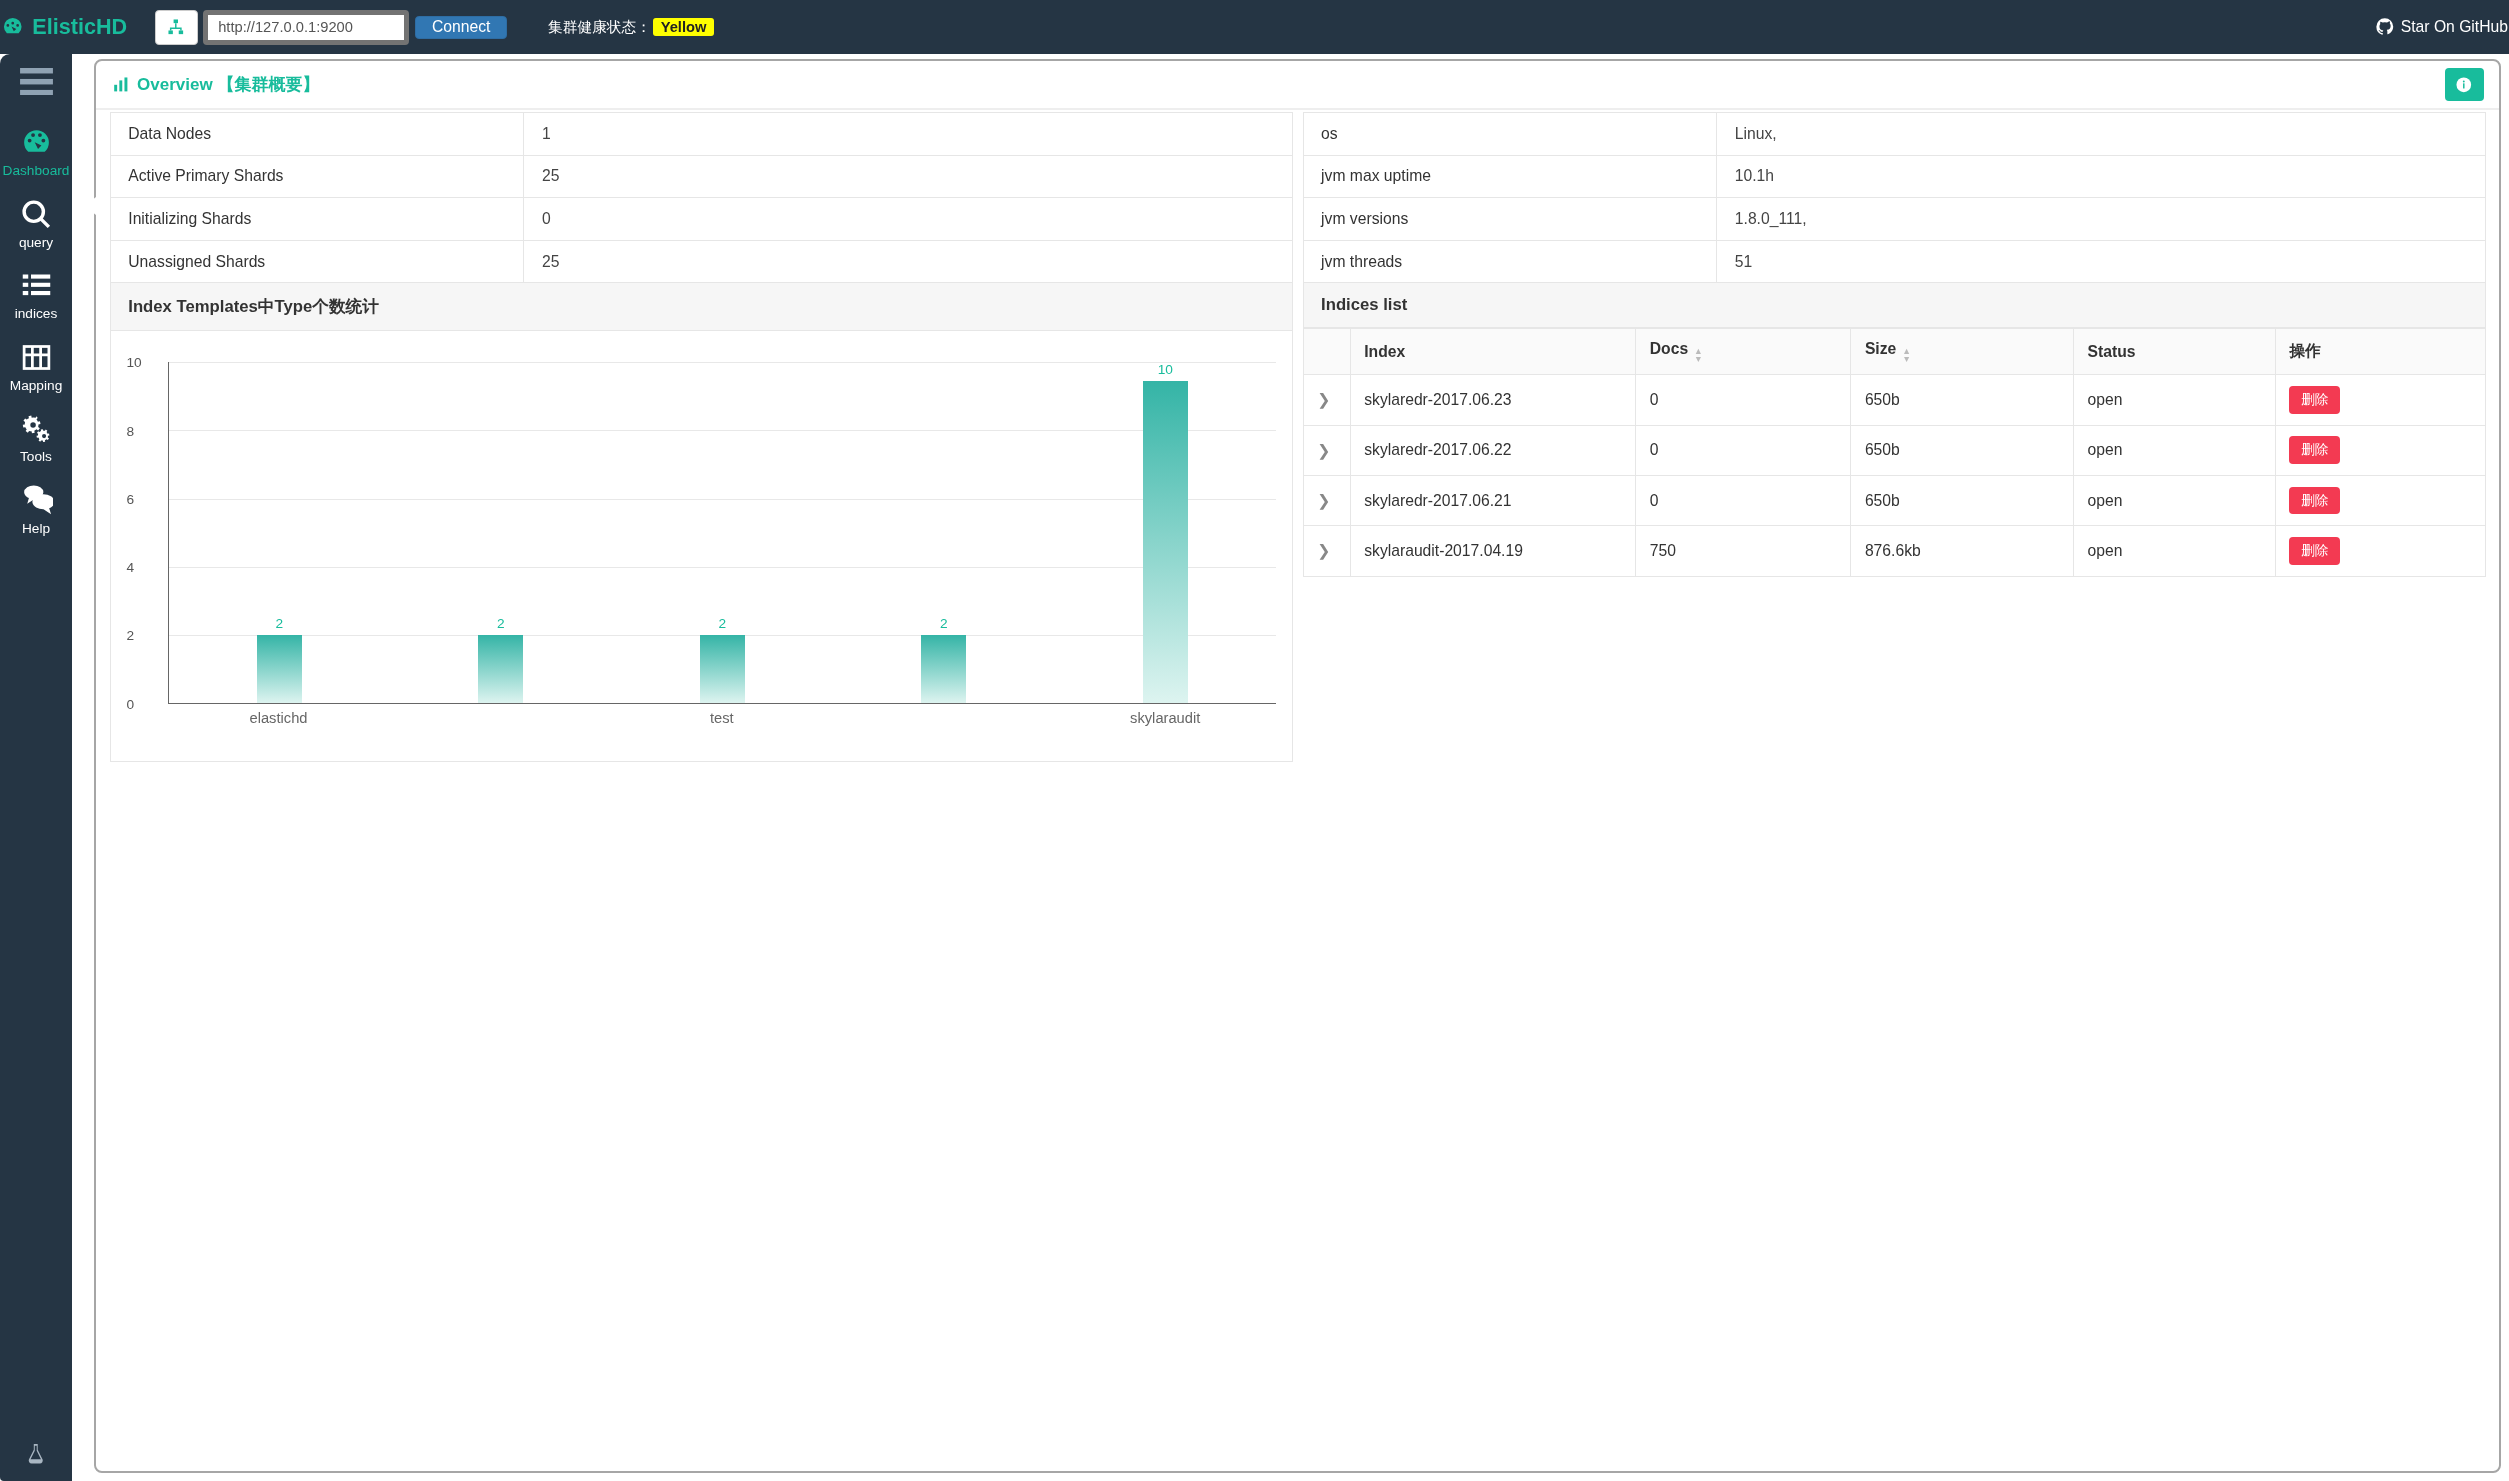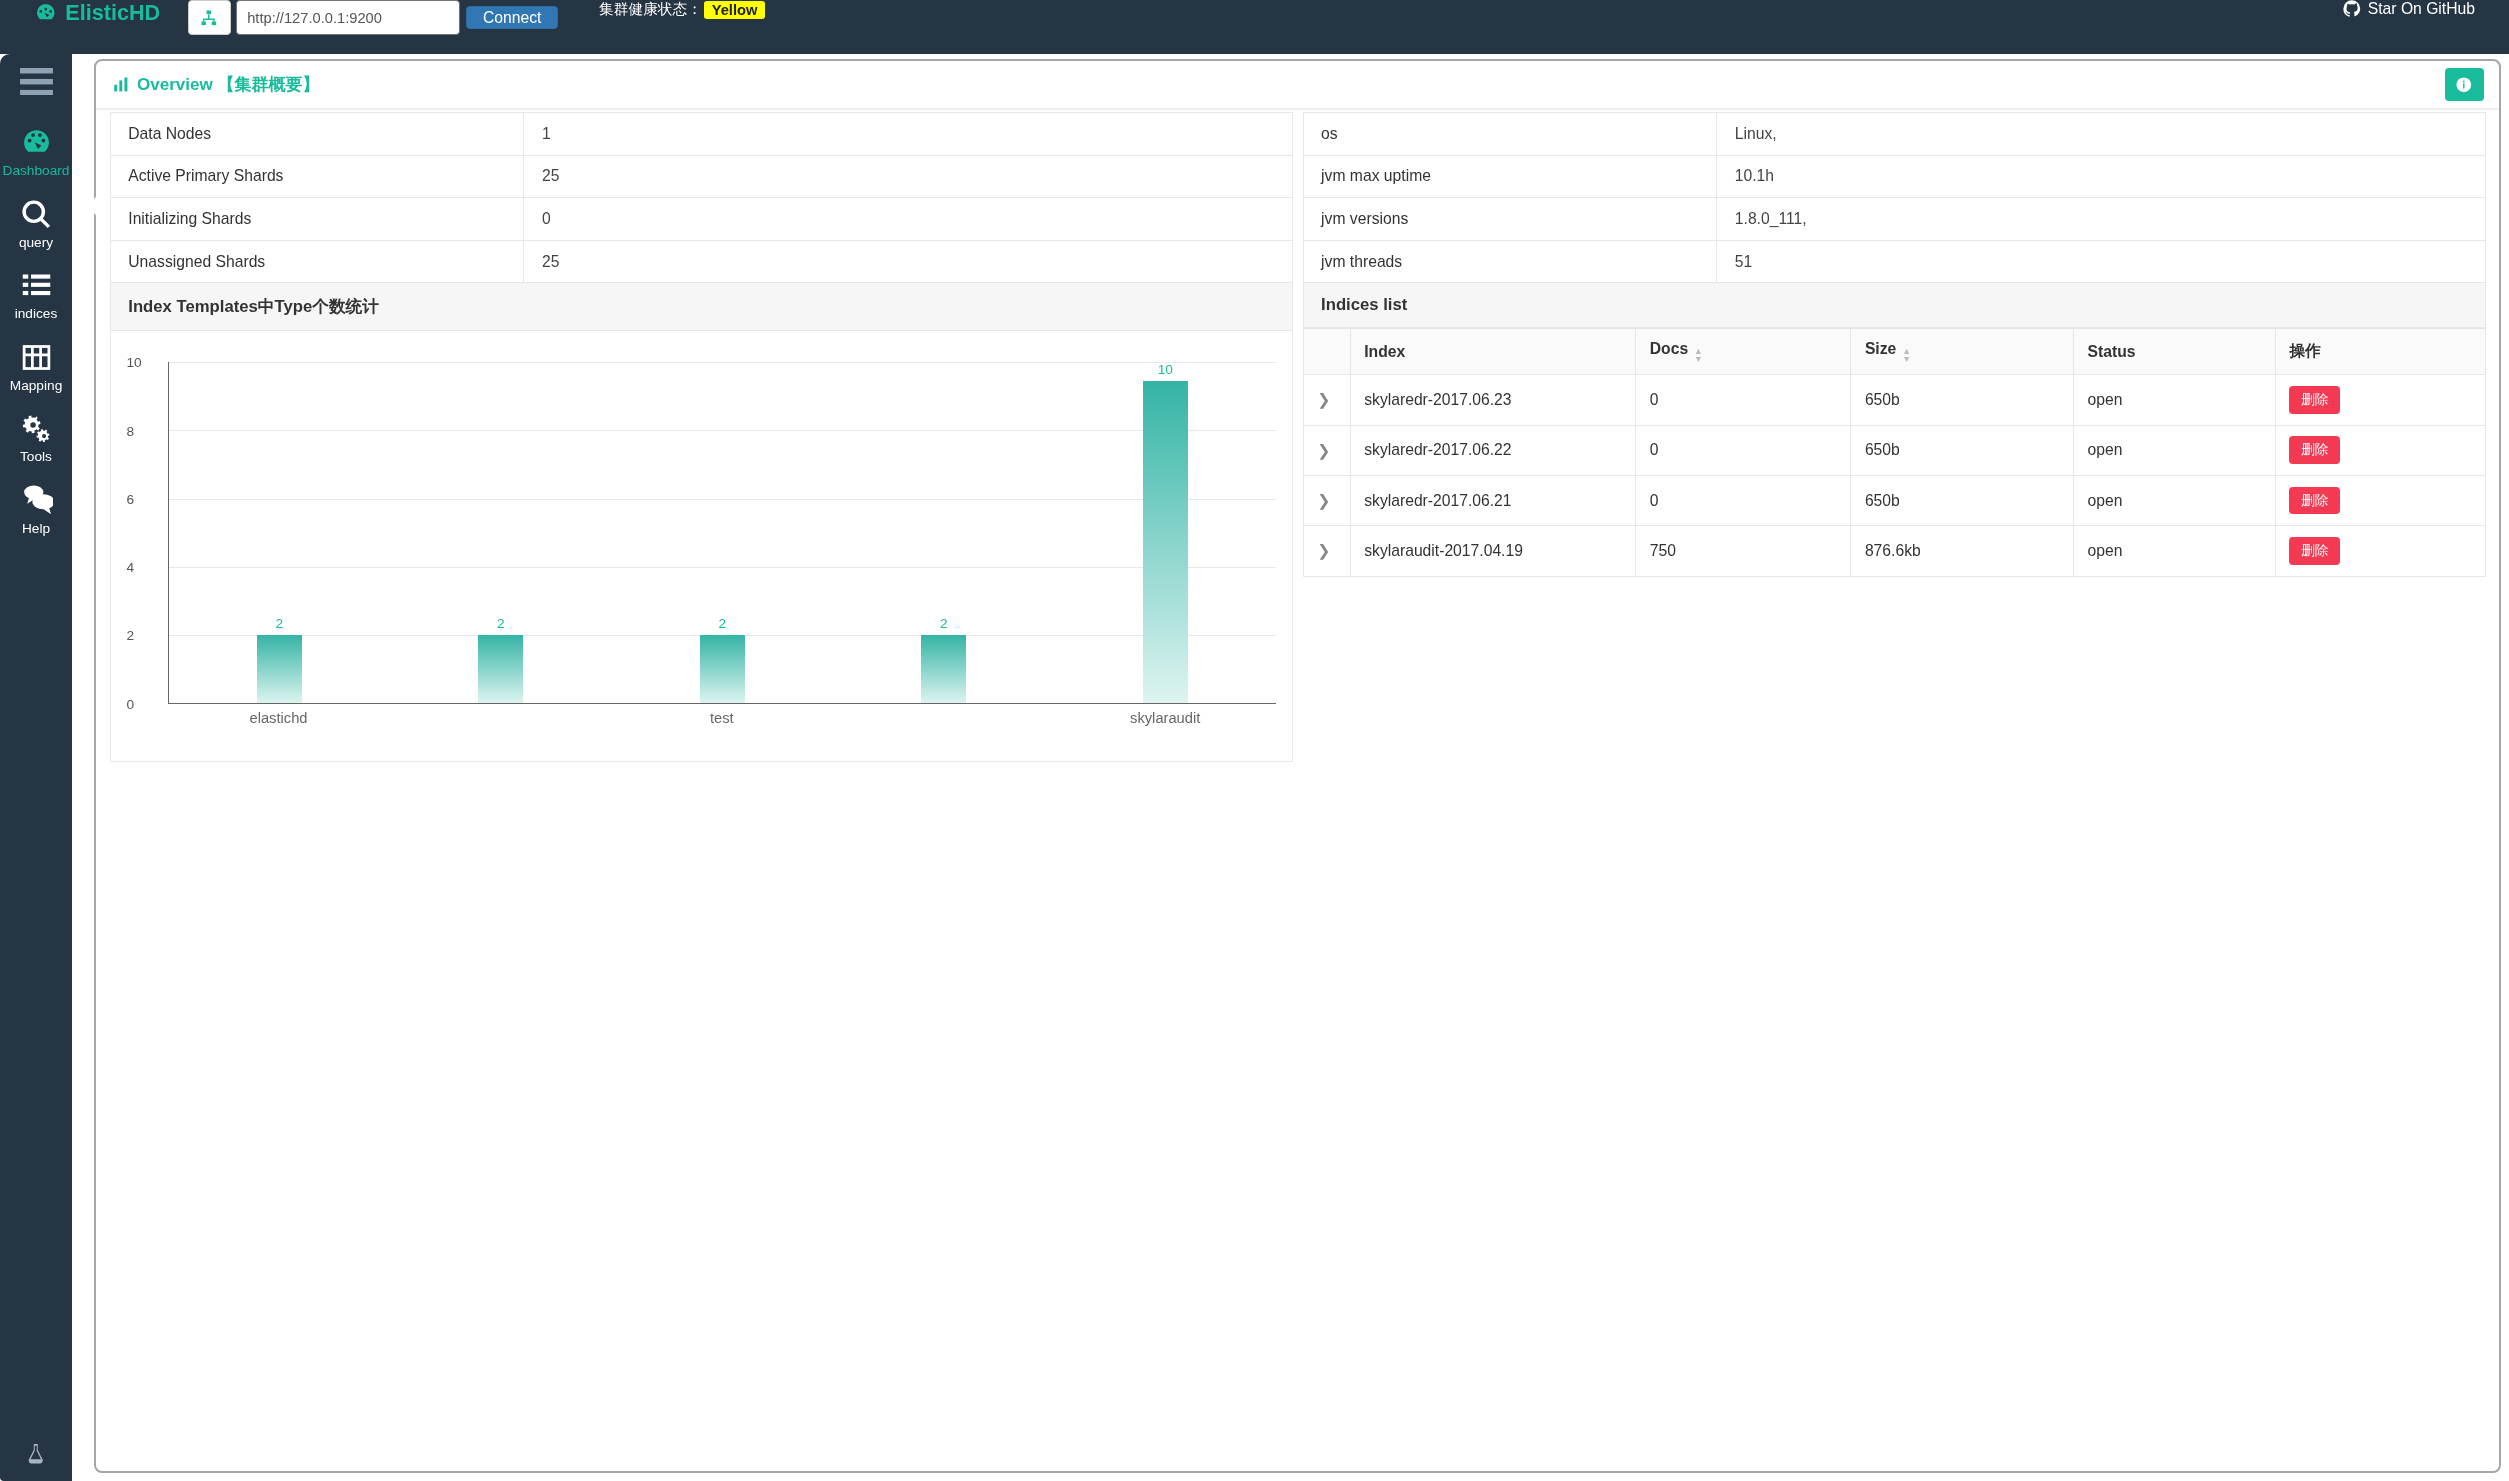--- a/index.html
+++ b/index.html
@@ -2,33 +2,33 @@
 <html><head>
 <meta charset="utf-8">
 <style>
   * { box-sizing: border-box; margin: 0; padding: 0; }
   html, body { width: 100%; height: 100%; font-family: -apple-system, "Helvetica Neue", Arial, sans-serif; background: #fff; color: #333; }
   body { overflow: hidden; }
 
   
   .topnav {
     position: fixed; top: 0; left: 0; right: 0; height: 54px;
-    background: #253544; color: #fff; display: flex; align-items: flex-start;
-    padding: 0 34px; z-index: 10;
+    background: #253544; color: #fff; display: flex; align-items: center;
+    padding: 0 1px; z-index: 10;
   }
   .brand { display: flex; align-items: center; gap: 7.8px; color: #18bc9c; font-size: 21.6px; font-weight: 600; margin-right: 27.4px; }
   .brand svg { width: 23.5px; height: 23.5px; }
   .conn-group { display: flex; align-items: center; gap: 5.9px; }
   .addon {
     width: 43px; height: 35px; background: #fff; border: 1px solid #ccc;
     border-radius: 3.9px; display: flex; align-items: center; justify-content: center;
     color: #18bc9c;
   }
   .conn-input {
-    width: 224px; height: 35px; border: 1px solid #737373; border-radius: 3.9px;
+    width: 206px; height: 35px; border: 5px solid #737373; border-radius: 3.9px;
     padding: 0 9.8px; font-size: 14.7px; color: #555;
   }
   .btn-connect {
     height: 23px; padding: 0 15.7px; border-radius: 3.9px; border: 1px solid #2e6da4;
     background: #3177b3; color: #fff; font-size: 15.7px; cursor: pointer;
   }
   .health-wrap { margin-left: 41px; font-size: 14.7px; display: flex; align-items: center; gap: 2px; color:#fff; }
   .health-badge {
     background: yellow; color: #222; font-weight: 700; padding: 1px 7.8px; border-radius: 2.9px;
   }

